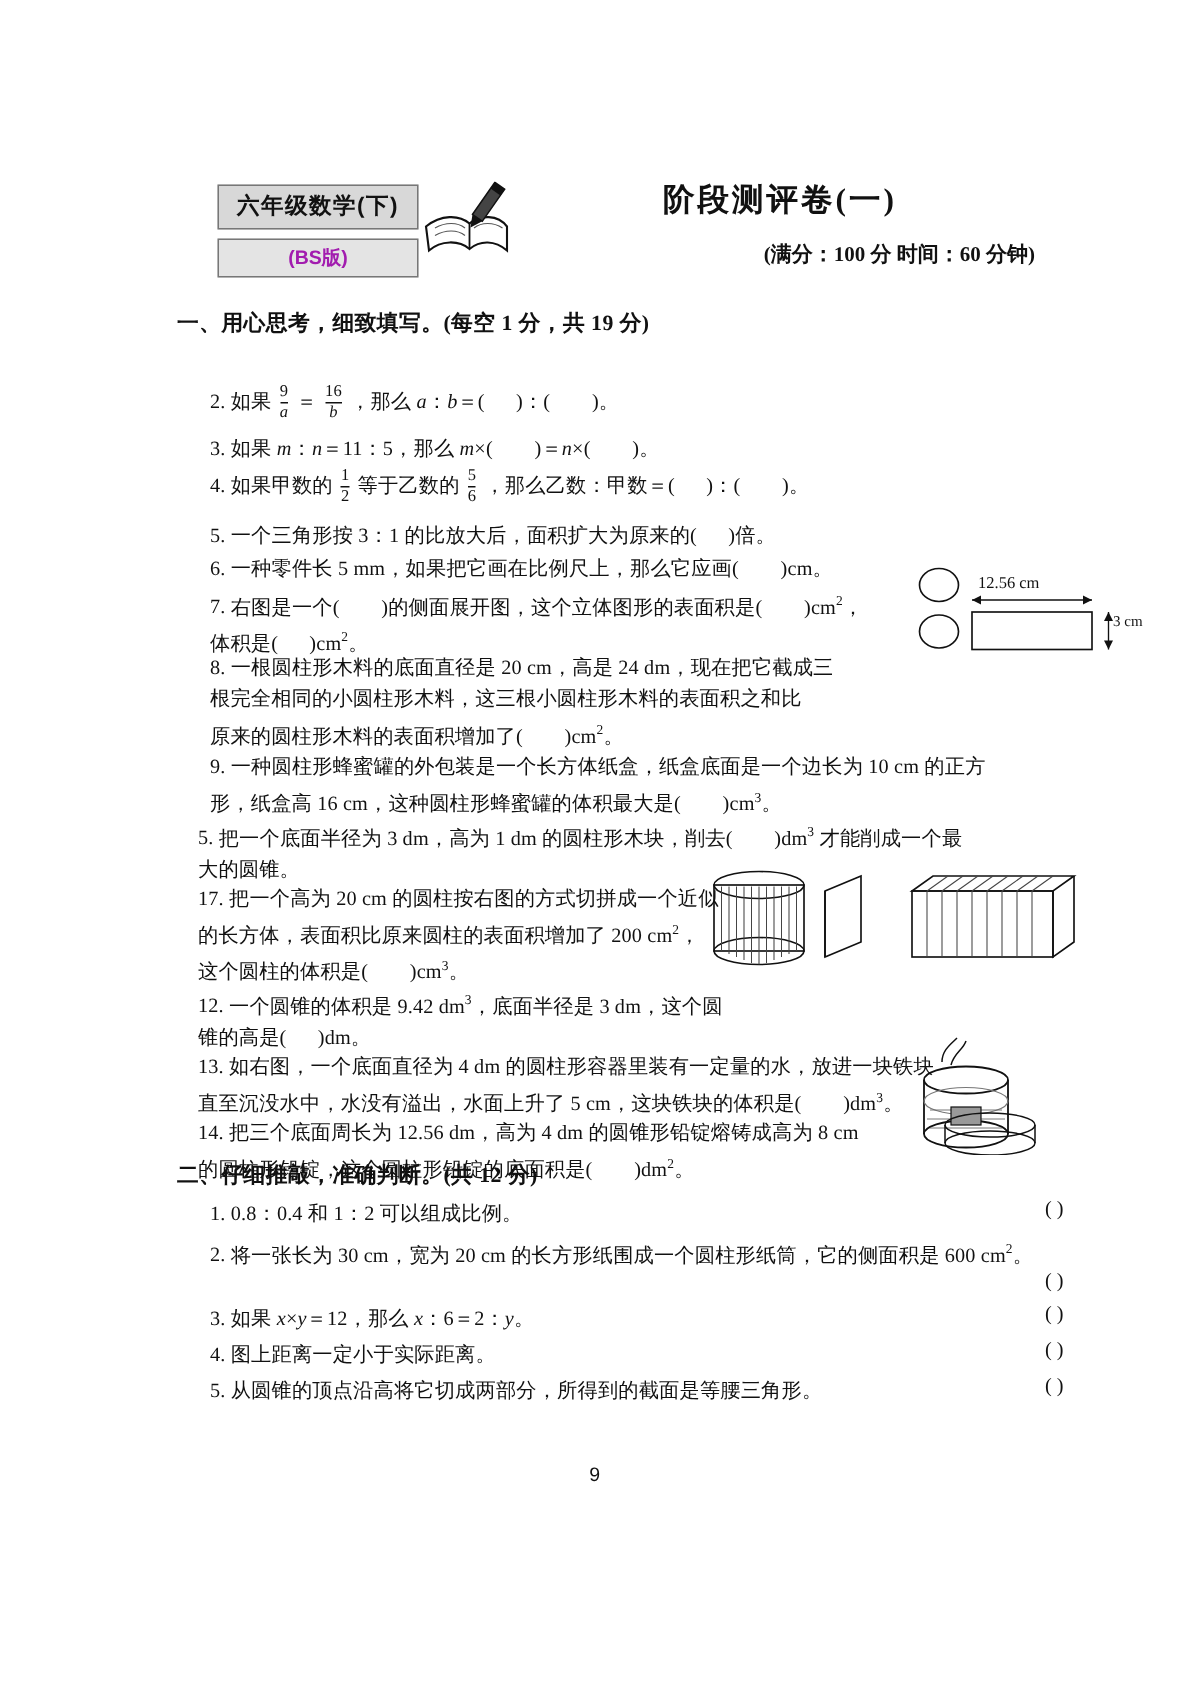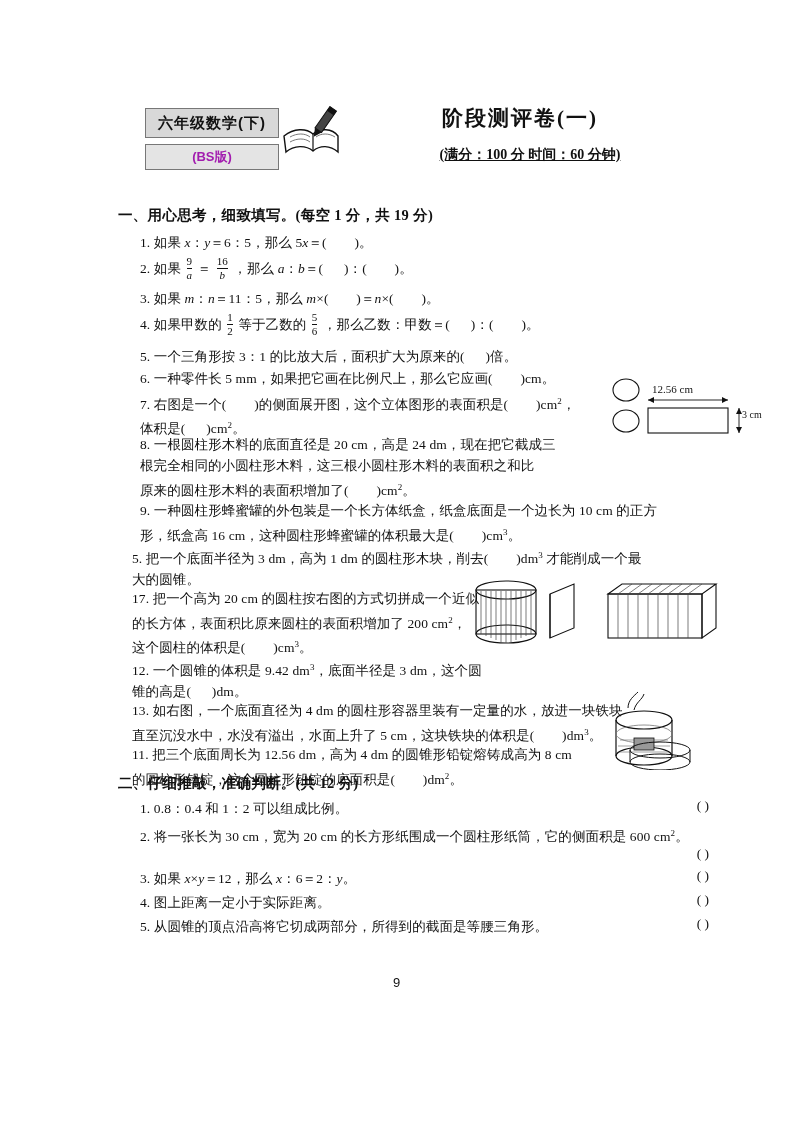--- a/index.html
+++ b/index.html
@@ -19,21 +19,21 @@
     position: absolute;
     left: 0; top: 0;
     width: 793px;
     height: 1122px;
   }
 
   
   .header {
     position: absolute;
     left: 120px;
-    top: 100px;
+    top: 115px;
     width: 560px;
     height: 80px;
   }
   .grade-badge {
     position: absolute;
     left: 25px;
     top: 8px;
     width: 132px;
     height: 28px;
     background: #d8d8d8;
@@ -76,24 +76,23 @@
     text-align: center;
     font-size: 21px;
     font-weight: bold;
     letter-spacing: 2px;
   }
   .paper-sub {
     position: absolute;
     left: 250px;
     top: 46px;
     width: 320px;
-    text-align: center;
+    text-align: right;
     font-size: 14px;
     font-weight: bold;
-    text-decoration: underline;
   }
 
   
   .section-title {
     position: absolute;
     font-size: 14.5px;
     font-weight: bold;
     letter-spacing: 0.3px;
   }
   .q {
@@ -159,24 +158,20 @@
         </g>
       </svg>
     </div>
 
     <div class="paper-title">阶段测评卷(一)</div>
     <div class="paper-sub">(满分：100 分    时间：60 分钟)</div>
   </div>
 
   <div class="section-title" style="left:118px; top:206px;">一、用心思考，细致填写。(每空 1 分，共 19 分)</div>
 
-  <div class="q" style="left:140px; top:232px;">
-    <span>1.</span>
-    <span>如果 <i>x</i>：<i>y</i>＝6：5，那么 5<i>x</i>＝(&nbsp;&nbsp;&nbsp;&nbsp;&nbsp;&nbsp;&nbsp;&nbsp;)。</span>
-  </div>
 
   <div class="q" style="left:140px; top:256px;">
     <span>2.</span>
     <span>如果
       <span class="frac"><span class="numr">9</span><span class="den"><i>a</i></span></span>
       ＝
       <span class="frac"><span class="numr">16</span><span class="den"><i>b</i></span></span>
       ，那么 <i>a</i>：<i>b</i>＝(&nbsp;&nbsp;&nbsp;&nbsp;&nbsp;&nbsp;)：(&nbsp;&nbsp;&nbsp;&nbsp;&nbsp;&nbsp;&nbsp;&nbsp;)。</span>
   </div>
 
@@ -233,21 +228,21 @@
     <span>12.</span>
     <span>一个圆锥的体积是 9.42 dm<sup>3</sup>，底面半径是 3 dm，这个圆<br>锥的高是(&nbsp;&nbsp;&nbsp;&nbsp;&nbsp;&nbsp;)dm。</span>
   </div>
 
   <div class="q" style="left:132px; top:700px; width:500px;">
     <span>13.</span>
     <span>如右图，一个底面直径为 4 dm 的圆柱形容器里装有一定量的水，放进一块铁块<br>直至沉没水中，水没有溢出，水面上升了 5 cm，这块铁块的体积是(&nbsp;&nbsp;&nbsp;&nbsp;&nbsp;&nbsp;&nbsp;&nbsp;)dm<sup>3</sup>。</span>
   </div>
 
   <div class="q" style="left:132px; top:744px; width:500px;">
-    <span>11.</span>
+    <span>14.</span>
     <span>把三个底面周长为 12.56 dm，高为 4 dm 的圆锥形铅锭熔铸成高为 8 cm<br>的圆柱形铅锭，这个圆柱形铅锭的底面积是(&nbsp;&nbsp;&nbsp;&nbsp;&nbsp;&nbsp;&nbsp;&nbsp;)dm<sup>2</sup>。</span>
   </div>
 
   <div class="fig" style="left:608px; top:378px;">
     <svg width="170" height="58" viewBox="0 0 170 58">
       <ellipse cx="18" cy="12" rx="13" ry="11" fill="none" stroke="#111" stroke-width="1.1"></ellipse>
       <ellipse cx="18" cy="43" rx="13" ry="11" fill="none" stroke="#111" stroke-width="1.1"></ellipse>
       <rect x="40" y="30" width="80" height="25" fill="none" stroke="#111" stroke-width="1.1"></rect>
       <line x1="40" y1="22" x2="120" y2="22" stroke="#111" stroke-width="0.9"></line>
       <polygon points="40,22 46,19 46,25" fill="#111"></polygon>

